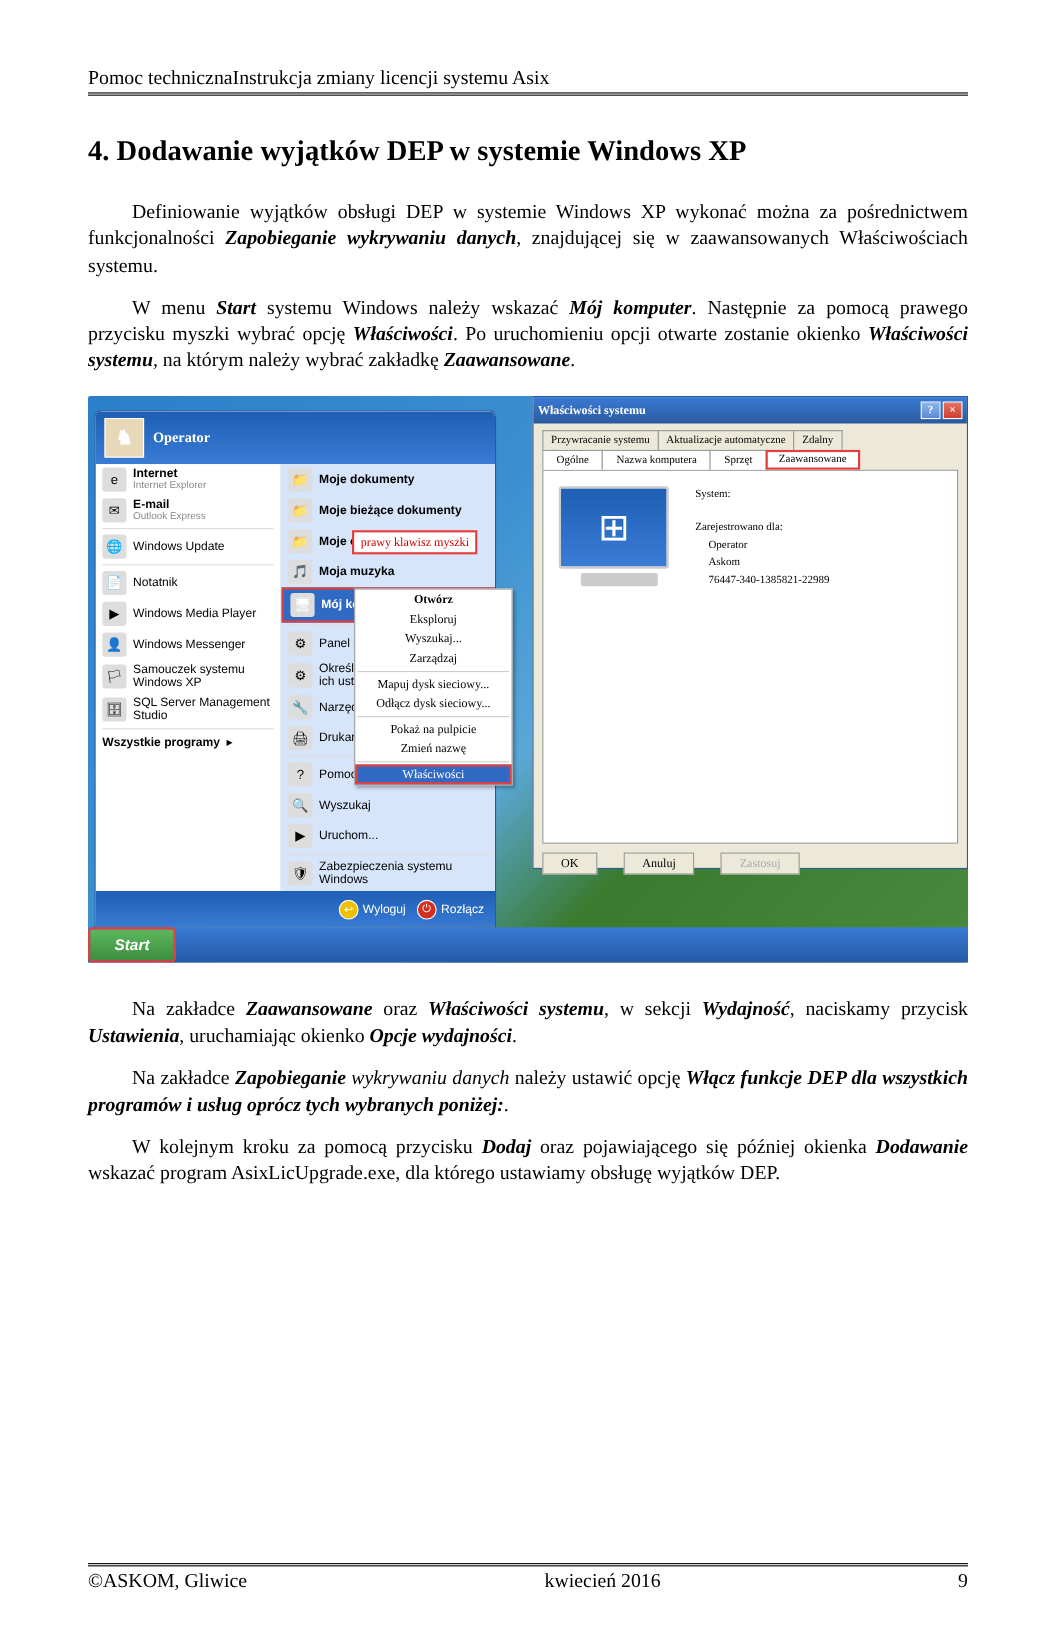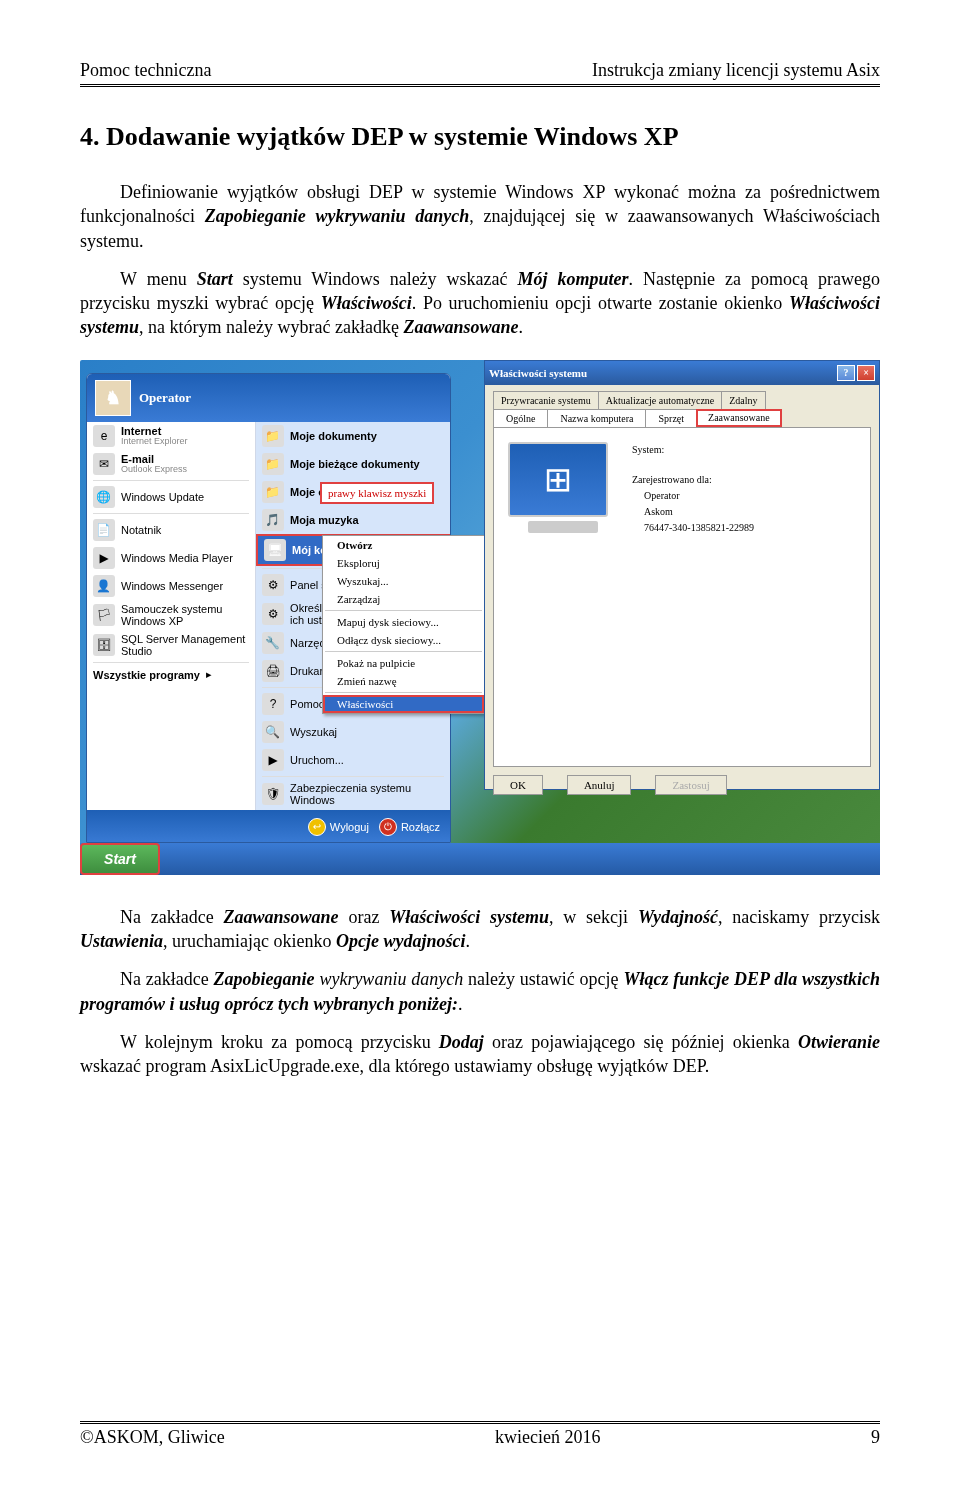--- a/index.html
+++ b/index.html
@@ -1,18 +1,18 @@
 <!DOCTYPE html>
 <html><head>
 <meta charset="utf-8">
 <style>
 * { box-sizing: border-box; margin: 0; padding: 0; }
 body { width: 960px; height: 1498px; background: #fff; font-family: "Times New Roman", serif; position: relative; }
 .page { padding: 60px 80px 50px; }
-.hdr { display: flex; justify-content: space-between; font-size: 18px; border-bottom: 3px double #000; padding-bottom: 3px; margin-bottom: 35px; }
+.hdr { display: flex; justify-content: flex-start; font-size: 18px; border-bottom: 3px double #000; padding-bottom: 3px; margin-bottom: 35px; }
 .h1 { font-size: 26px; font-weight: bold; margin-bottom: 28px; }
 .para { font-size: 18px; text-align: justify; line-height: 1.35; margin-bottom: 14px; }
 .para .it { font-style: italic; }
 .para .bi { font-weight: bold; font-style: italic; }
 .indent { text-indent: 40px; }
 .screenshot { margin: 20px auto 30px; width: 800px; height: 515px; position: relative; }
 .desktop { position: absolute; inset: 0; background: linear-gradient(135deg, #2a7fc8 0%, #3b8fd0 35%, #5aa8d8 55%, #3a7a2e 70%, #4a8a3e 100%); border-radius: 2px; }
 .taskbar { position: absolute; bottom: 0; left: 0; right: 0; height: 32px; background: linear-gradient(#3a7bd5, #245aa5); display: flex; align-items: center; }
 .startbtn { width: 80px; height: 32px; background: linear-gradient(#5cb85c, #3e8e3e); color: #fff; font: italic bold 14px Arial; display: flex; align-items: center; justify-content: center; border: 2px solid #e04040; border-radius: 4px; }
 .startmenu { position: absolute; left: 6px; bottom: 32px; width: 365px; height: 470px; background: #fff; border: 1px solid #2a5a9e; border-radius: 6px 6px 0 0; overflow: hidden; font-family: Tahoma, Arial; }
@@ -23,21 +23,21 @@
 .sm-right { width: 195px; background: #d6e5fa; font-size: 11px; }
 .sm-item { display: flex; align-items: center; padding: 3px 6px; gap: 6px; }
 .sm-item .ico { width: 22px; height: 22px; background: #ddd; border-radius: 3px; flex-shrink: 0; display: flex; align-items: center; justify-content: center; font-size: 12px; }
 .sm-item .txt { line-height: 1.1; }
 .sm-item .sub { color: #888; font-size: 9px; }
 .sm-sep { height: 1px; background: #ddd; margin: 2px 6px; }
 .sm-highlight { background: #316ac5; color: #fff; border: 2px solid #e04040; }
 .sm-bottom { height: 34px; background: linear-gradient(#1e5fb5, #3a7bd5); display: flex; justify-content: flex-end; align-items: center; gap: 10px; padding: 0 10px; color: #fff; font-size: 11px; }
 .sm-bottom .btn { display: flex; align-items: center; gap: 4px; }
 .sm-bottom .dot { width: 18px; height: 18px; border-radius: 50%; border: 1px solid #fff; display: flex; align-items: center; justify-content: center; font-size: 10px; }
-.ctxmenu { position: absolute; left: 242px; top: 175px; width: 163px; background: #fff; border: 1px solid #999; font: 11px Tahoma; box-shadow: 2px 2px 3px rgba(0,0,0,.3); }
+.ctxmenu { position: absolute; left: 242px; top: 175px; width: 144px; background: #fff; border: 1px solid #999; font: 11px Tahoma; box-shadow: 2px 2px 3px rgba(0,0,0,.3); text-align: center; }
 .ctx-item { padding: 3px 14px; }
 .ctx-item.hl { background: #316ac5; color: #fff; border: 2px solid #e04040; padding: 1px 12px; }
 .ctx-sep { height: 1px; background: #ccc; margin: 2px 2px; }
 .callout { position: absolute; left: 240px; top: 122px; background: #fff; border: 2px solid #e04040; font: 11px Tahoma; padding: 3px 6px; color: #c00; }
 .proptitle { height: 24px; background: linear-gradient(#3a7bd5, #2a5a9e); color: #fff; font: bold 11px Tahoma; display: flex; align-items: center; justify-content: space-between; padding: 0 4px; }
 .proptitle .tbtns { display: flex; gap: 2px; }
 .proptitle .tbtn { width: 18px; height: 16px; background: linear-gradient(#8ab8e8, #5a8ad8); border: 1px solid #fff; font-size: 10px; display: flex; align-items: center; justify-content: center; }
 .proptitle .tbtn.r { background: linear-gradient(#e87060, #d04030); }
 .propwin { position: absolute; left: 404px; top: 0; width: 396px; height: 430px; background: #ece9d8; border: 1px solid #2a5a9e; font-family: Tahoma; }
 .tabs1 { display: flex; margin: 6px 8px 0; font-size: 10px; }
@@ -269,21 +269,21 @@
 
   <div class="para indent">
     <span>Na zakładce </span><span class="bi">Zaawansowane</span><span> oraz </span><span class="bi">Właściwości systemu</span><span>, w sekcji </span><span class="bi">Wydajność</span><span>, naciskamy przycisk </span><span class="bi">Ustawienia</span><span>, uruchamiając okienko </span><span class="bi">Opcje wydajności</span><span>.</span>
   </div>
 
   <div class="para indent">
     <span>Na zakładce </span><span class="bi">Zapobieganie</span><span class="it"> wykrywaniu danych</span><span> należy ustawić opcję </span><span class="bi">Włącz funkcje DEP dla wszystkich programów i usług oprócz tych wybranych  poniżej:</span><span>.</span>
   </div>
 
   <div class="para indent">
-    <span>W kolejnym kroku za pomocą przycisku </span><span class="bi">Dodaj</span><span> oraz pojawiającego się później okienka </span><span class="bi">Otwieranie</span><span> wskazać program AsixLicUpgrade.exe, dla którego ustawiamy obsługę wyjątków DEP.</span>
+    <span>W kolejnym kroku za pomocą przycisku </span><span class="bi">Dodaj</span><span> oraz pojawiającego się później okienka </span><span class="bi">Dodawanie</span><span> wskazać program AsixLicUpgrade.exe, dla którego ustawiamy obsługę wyjątków DEP.</span>
   </div>
 </div>
 
 <div class="footer">
   <span>©ASKOM, Gliwice</span>
   <span>kwiecień 2016</span>
   <span>9</span>
 </div>
 
 </body></html>

